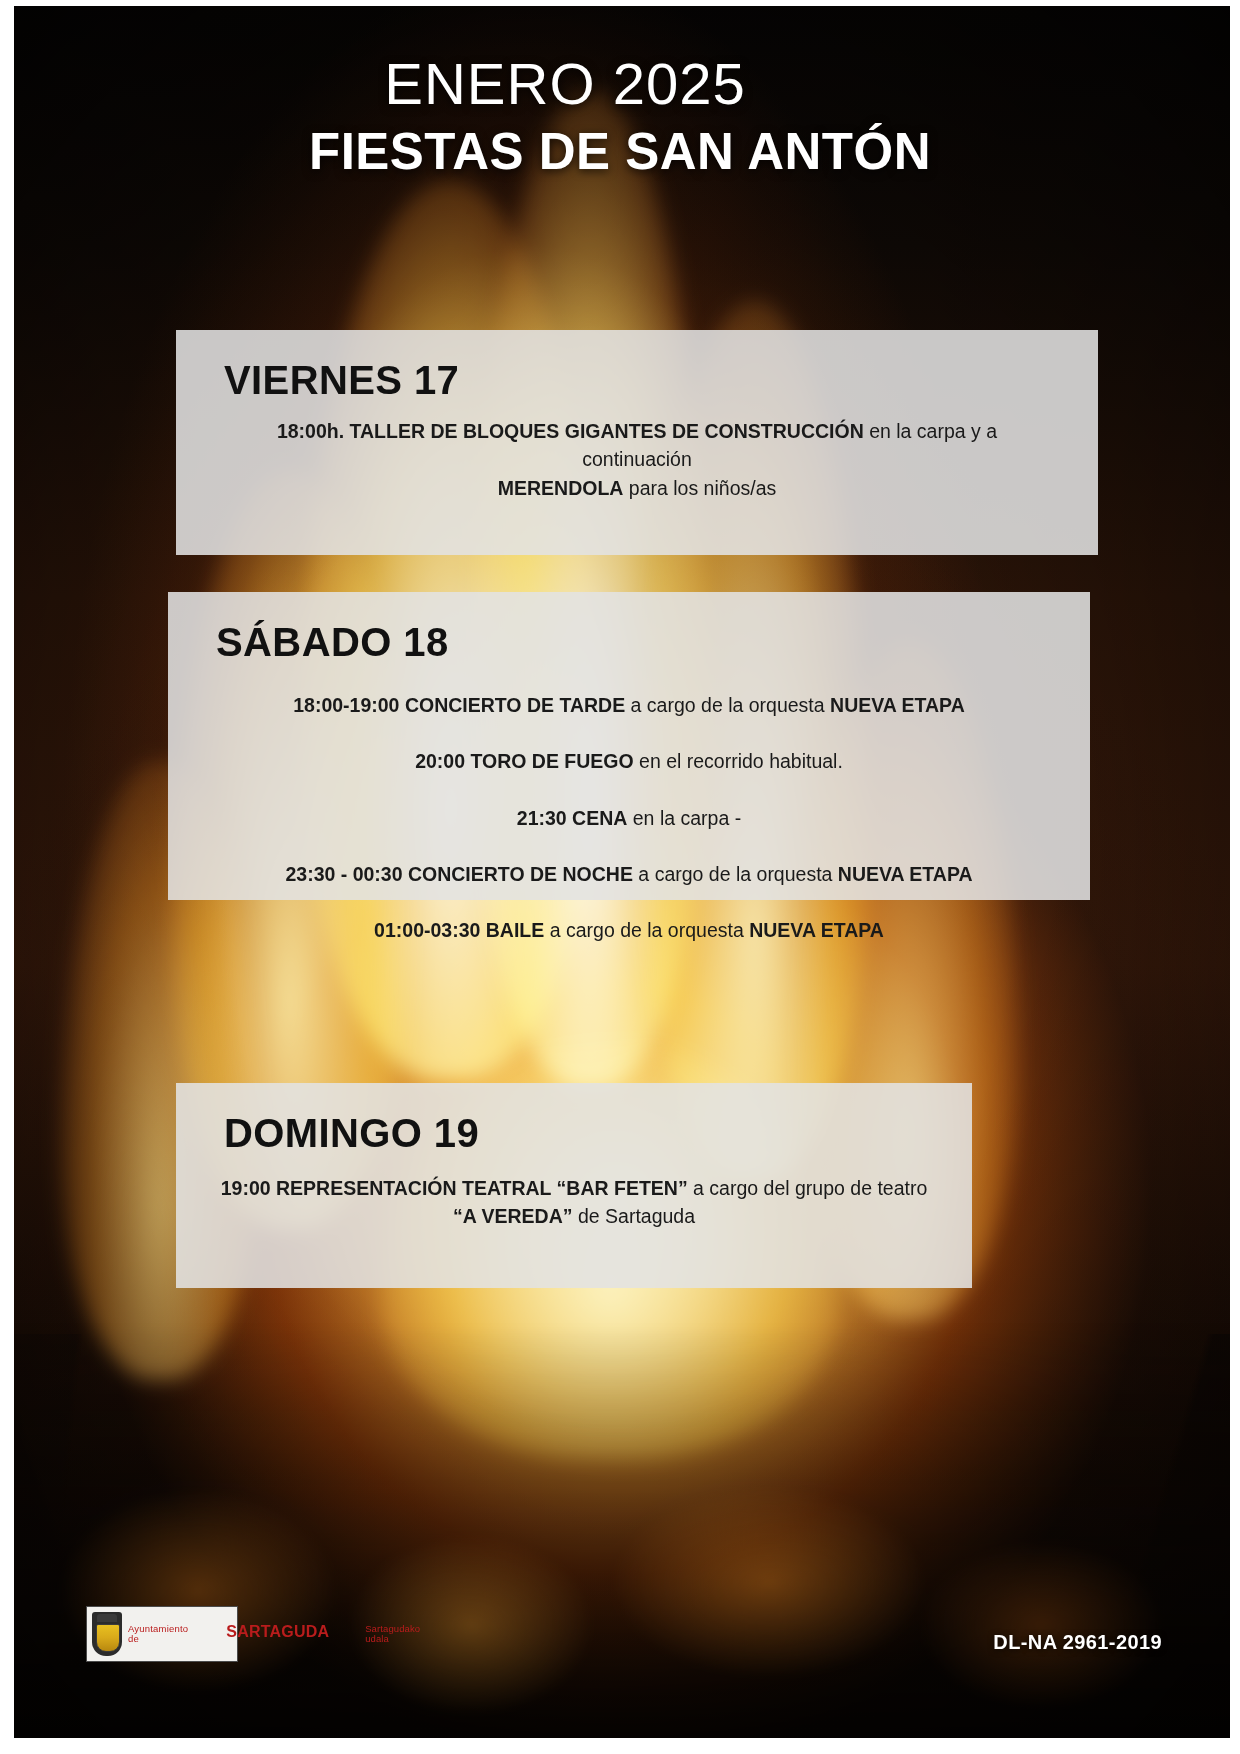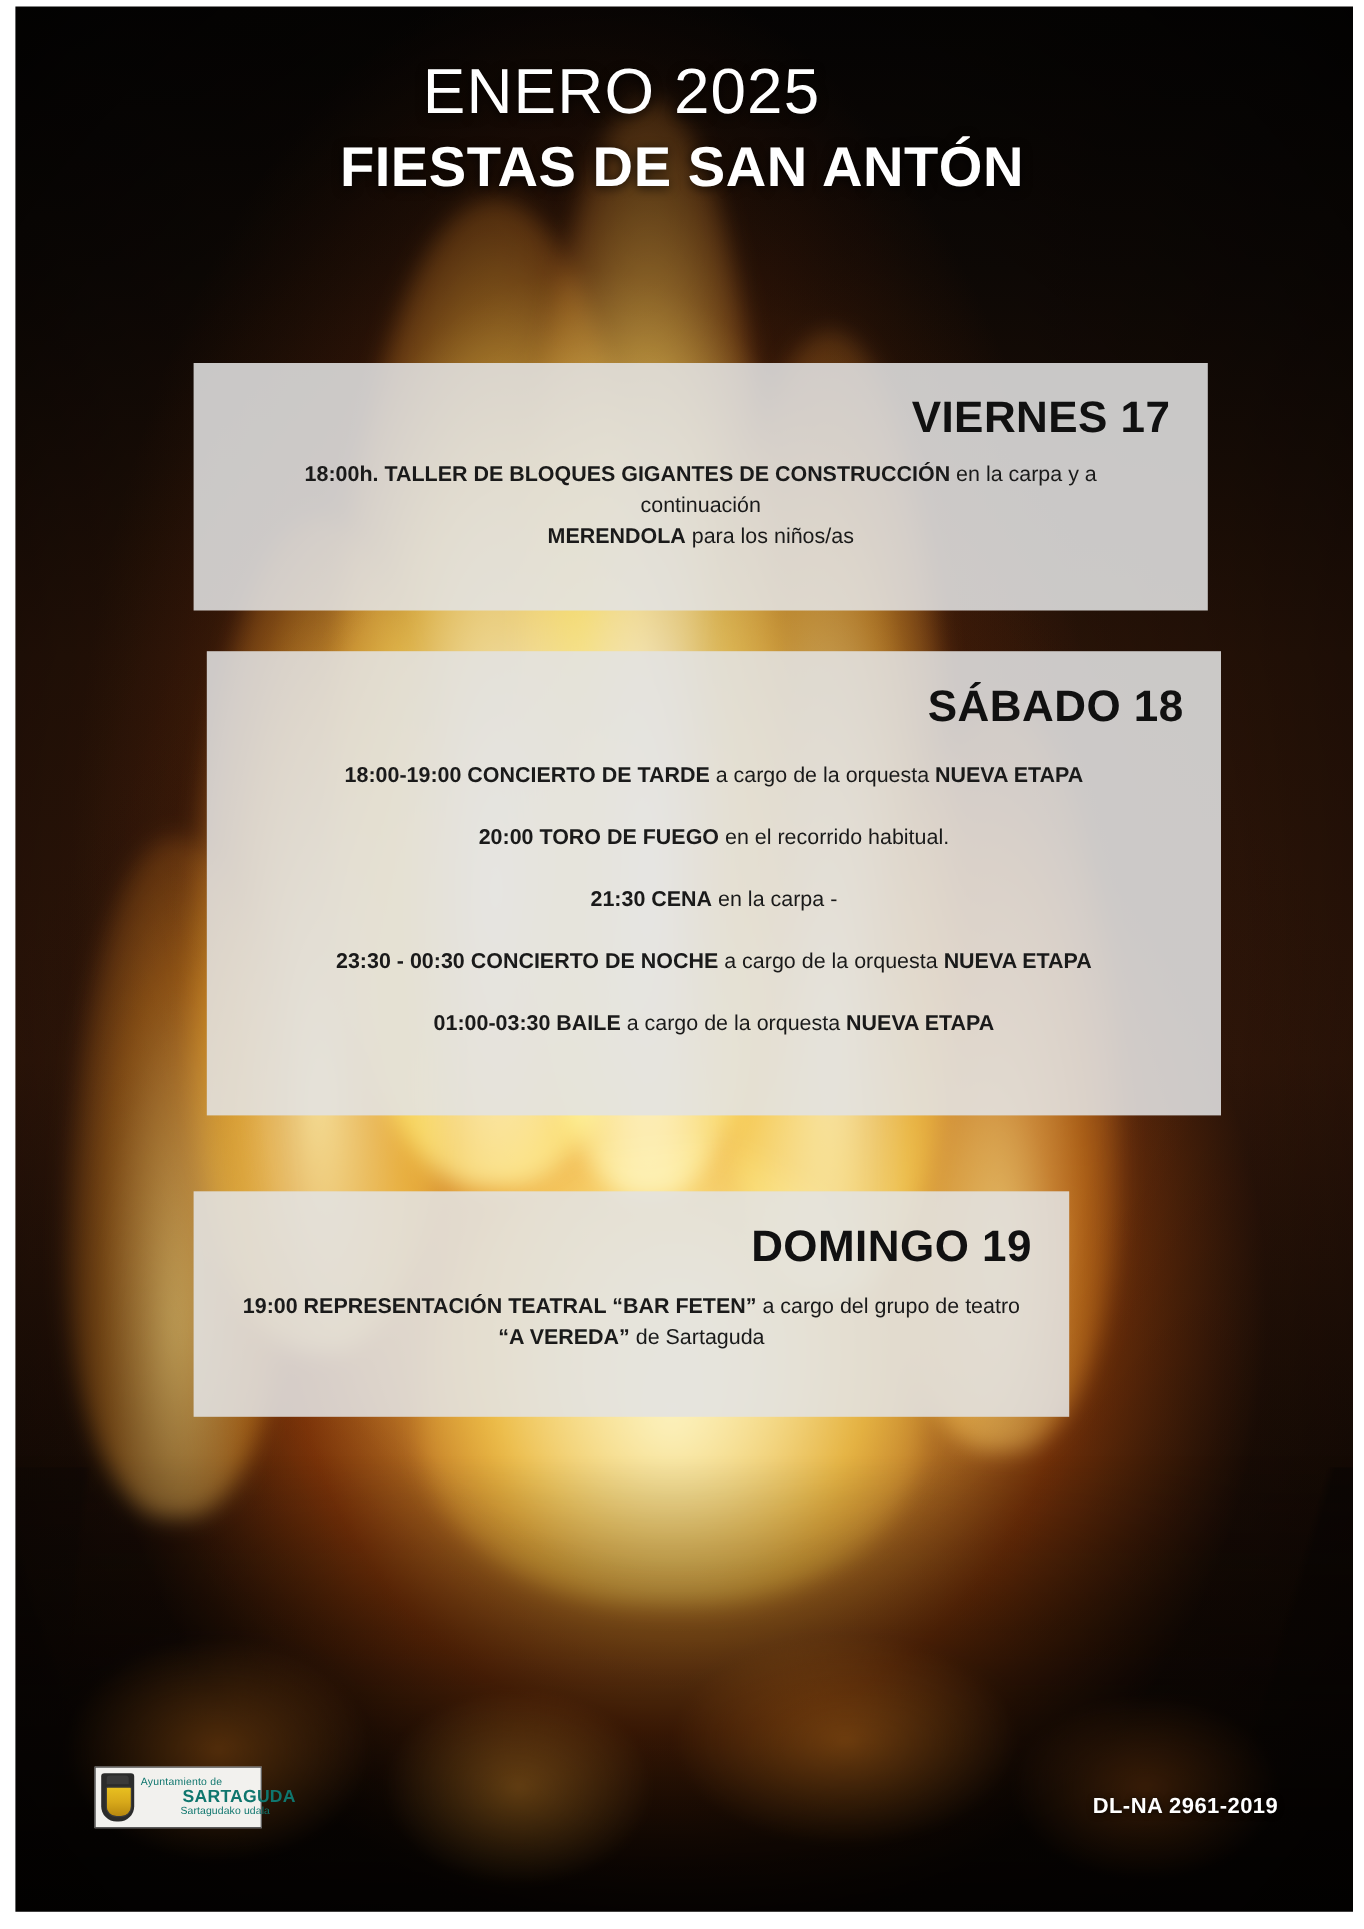--- a/index.html
+++ b/index.html
@@ -115,29 +115,28 @@
 
   
   .panel {
     position: absolute;
     background: rgba(226,226,226,0.88);
     color: #111111;
     box-sizing: border-box;
     padding: 22px 34px 26px 34px;
   }
   .panel-friday  { left: 176px; top: 330px;  width: 922px; height: 225px; }
-  .panel-saturday{ left: 188px; top: 592px;  width: 922px; height: 422px; }
+  .panel-saturday{ left: 168px; top: 592px;  width: 922px; height: 308px; }
   .panel-sunday  { left: 176px; top: 1083px; width: 796px; height: 205px; }
 
   .day-heading {
     font-size: 40px;
     font-weight: 700;
     letter-spacing: 0.4px;
     margin: 6px 0 14px 14px;
-    text-align: right;
   }
   .panel-saturday .day-heading { margin-bottom: 26px; }
   .panel-sunday .day-heading { margin-bottom: 18px; }
 
   .event {
     text-align: center;
     font-size: 19.5px;
     line-height: 1.45;
     color: #1a1a1a;
     margin: 0 auto 22px auto;
@@ -181,24 +180,24 @@
   }
   .crest .crown {
     position: absolute;
     left: 5px; top: 2px;
     width: 20px; height: 8px;
     background: #3a3a3a;
     border-radius: 3px 3px 0 0;
   }
   .logo-text {
     display: flex;
-    flex-direction: column;
+    flex-direction: row;
     justify-content: center;
     line-height: 1.05;
-    color: #0f766e;
+    color: #b91c1c;
   }
   .logo-text .l1 { font-size: 9.5px; letter-spacing: 0.2px; }
   .logo-text .l2 { font-size: 16px; font-weight: 700; letter-spacing: 0.2px; margin-left: 38px; }
   .logo-text .l3 { font-size: 9.5px; letter-spacing: 0.1px; margin-left: 36px; }
 
   .legal {
     position: absolute;
     right: 78px;
     bottom: 100px;
     color: #ffffff;

